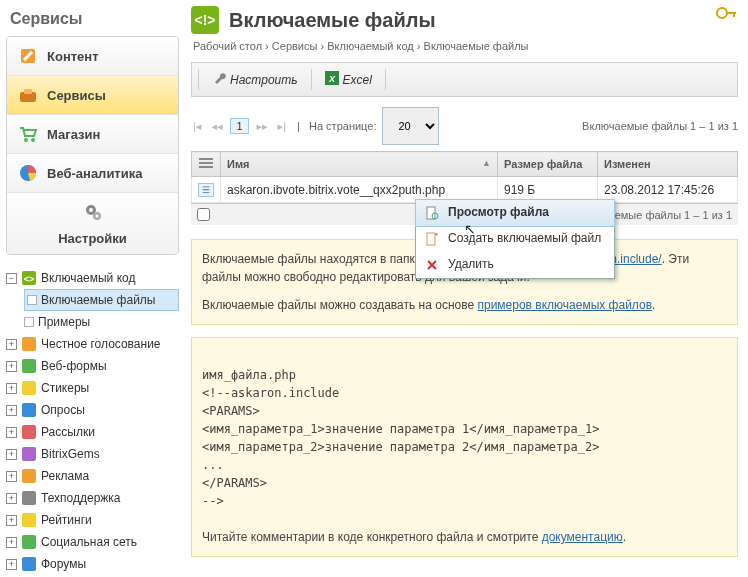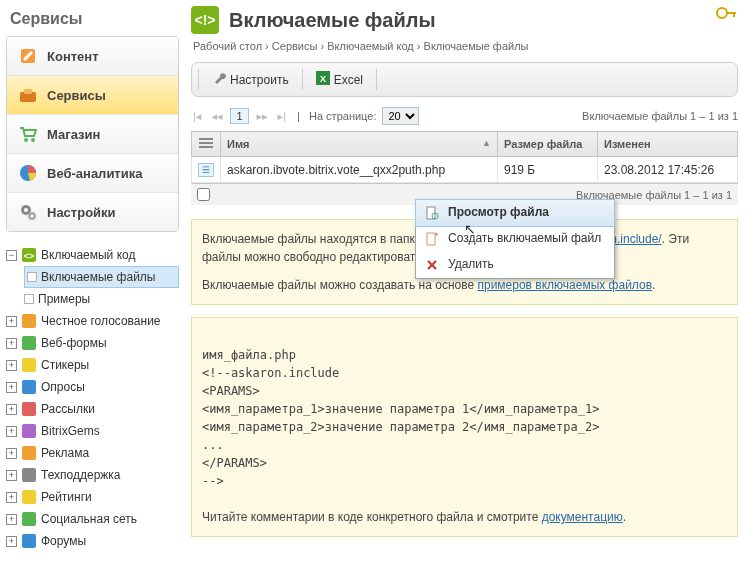--- a/index.html
+++ b/index.html
@@ -2,46 +2,46 @@
 <html><head>
 <meta charset="utf-8">
 <style>
 * { box-sizing: border-box; margin: 0; padding: 0; }
 body { font-family: Arial, Helvetica, sans-serif; font-size: 12px; color: #333; background: #fff; width: 748px; }
 .layout { display: flex; }
 .sidebar { width: 185px; padding: 6px 6px 6px 6px; }
 .sidebar h2 { font-size: 16px; color: #666; font-weight: bold; padding: 4px 4px 8px 4px; }
 .big-menu { border: 1px solid #d0d0d0; border-radius: 4px; overflow: hidden; margin-bottom: 12px; }
 .big-item { display: flex; align-items: center; gap: 8px; padding: 8px 10px; border-bottom: 1px solid #e5e5e5; cursor: pointer; font-size: 13px; font-weight: bold; color: #444; background: linear-gradient(#fefefe,#f2f2f2); }
-.big-item:last-child { border-bottom: 0; }
+.big-item:last-child { border-bottom: 0; flex-direction: column; }
 .big-item.active { background: linear-gradient(#fff2c8,#ffe17a); }
 .big-item .ico { width: 22px; height: 22px; display: inline-flex; align-items: center; justify-content: center; }
 .tree { font-size: 12px; line-height: 20px; }
 .tree-row { display: flex; align-items: center; gap: 4px; padding: 1px 0; cursor: pointer; color: #333; }
 .tree-row .tbox { width: 11px; height: 11px; border: 1px solid #8a8a8a; display: inline-flex; align-items: center; justify-content: center; font-size: 9px; line-height: 9px; color: #555; background: #fff; }
 .tree-row .tico { width: 16px; height: 16px; display: inline-flex; align-items: center; justify-content: center; }
 .tree-row.selected { background: #d5e8f7; border: 1px solid #9fc7e6; padding: 0 2px; }
 .tree-sub { margin-left: 18px; }
 .tree-sub .tree-row { gap: 4px; }
 .tree-sub .bullet { width: 10px; height: 10px; border: 1px solid #b0b0b0; background: #fff; display: inline-block; }
 
 .main { flex: 1; padding: 6px 10px 10px 6px; position: relative; min-width: 0; }
 .page-header { display: flex; align-items: center; gap: 10px; margin-bottom: 4px; }
 .page-header .ph-ico { width: 28px; height: 28px; border-radius: 4px; background: #7ab317; display: inline-flex; align-items: center; justify-content: center; color: #fff; font-weight: bold; font-size: 14px; }
 .page-title { font-size: 20px; font-weight: bold; color: #444; }
 .corner-ico { position: absolute; top: 6px; right: 10px; }
 .breadcrumb { font-size: 11px; color: #666; margin: 6px 0 10px 2px; }
 .breadcrumb a { color: #666; text-decoration: none; }
-.toolbar { background: linear-gradient(#f8f8f8,#ebebeb); border: 1px solid #cfcfcf; border-radius: 7px; padding: 4px; margin-bottom: 10px; display: flex; gap: 4px; }
+.toolbar { background: linear-gradient(#f8f8f8,#ebebeb); border: 1px solid #cfcfcf; border-radius: 0; padding: 4px; margin-bottom: 10px; display: flex; gap: 4px; font-style: italic; }
 .tbtn { display: inline-flex; align-items: center; gap: 4px; border: 1px solid transparent; padding: 3px 6px; border-radius: 2px; cursor: pointer; color: #333; }
 .tsep { width: 1px; background: #ccc; margin: 2px 2px; }
 .pager { display: flex; align-items: center; gap: 6px; font-size: 11px; color: #666; margin-bottom: 6px; }
 .pager .pgbtn { color: #bbb; padding: 0 2px; cursor: pointer; }
 .pager .pgnum { border: 1px solid #9fc7e6; background: #e9f3fb; padding: 1px 5px; color: #333; }
-.pager select { font-size: 11px; border: 1px solid #a8c1d6; padding: 1px; }
+.pager select { font-size: 11px; border: 1px solid #a8c1d6; padding: 11px; }
 .pager .spacer { flex: 1; }
 .grid { border: 1px solid #c6c6c6; width: 100%; border-collapse: collapse; background: #fff; }
 .grid th { background: linear-gradient(#f2f2f2,#e4e4e4); border: 1px solid #c6c6c6; font-size: 11px; color: #555; font-weight: bold; text-align: left; padding: 5px 6px; }
 .grid th .sort { float: right; color: #888; font-size: 9px; }
 .grid td { border: 1px solid #e6e6e6; padding: 5px 6px; font-size: 12px; color: #333; vertical-align: middle; }
 .grid td .actbtn { width: 16px; height: 14px; border: 1px solid #9fc7e6; background: #e9f3fb; display: inline-flex; align-items: center; justify-content: center; font-size: 9px; color: #4477aa; cursor: pointer; }
 .grid-footer { display: flex; align-items: center; padding: 4px 6px; border-top: 1px solid #c6c6c6; background: #f2f2f2; font-size: 11px; color: #666; }
 .grid-footer .checkbox { width: 13px; height: 13px; margin-right: 8px; }
 .grid-footer .spacer { flex: 1; }
 

